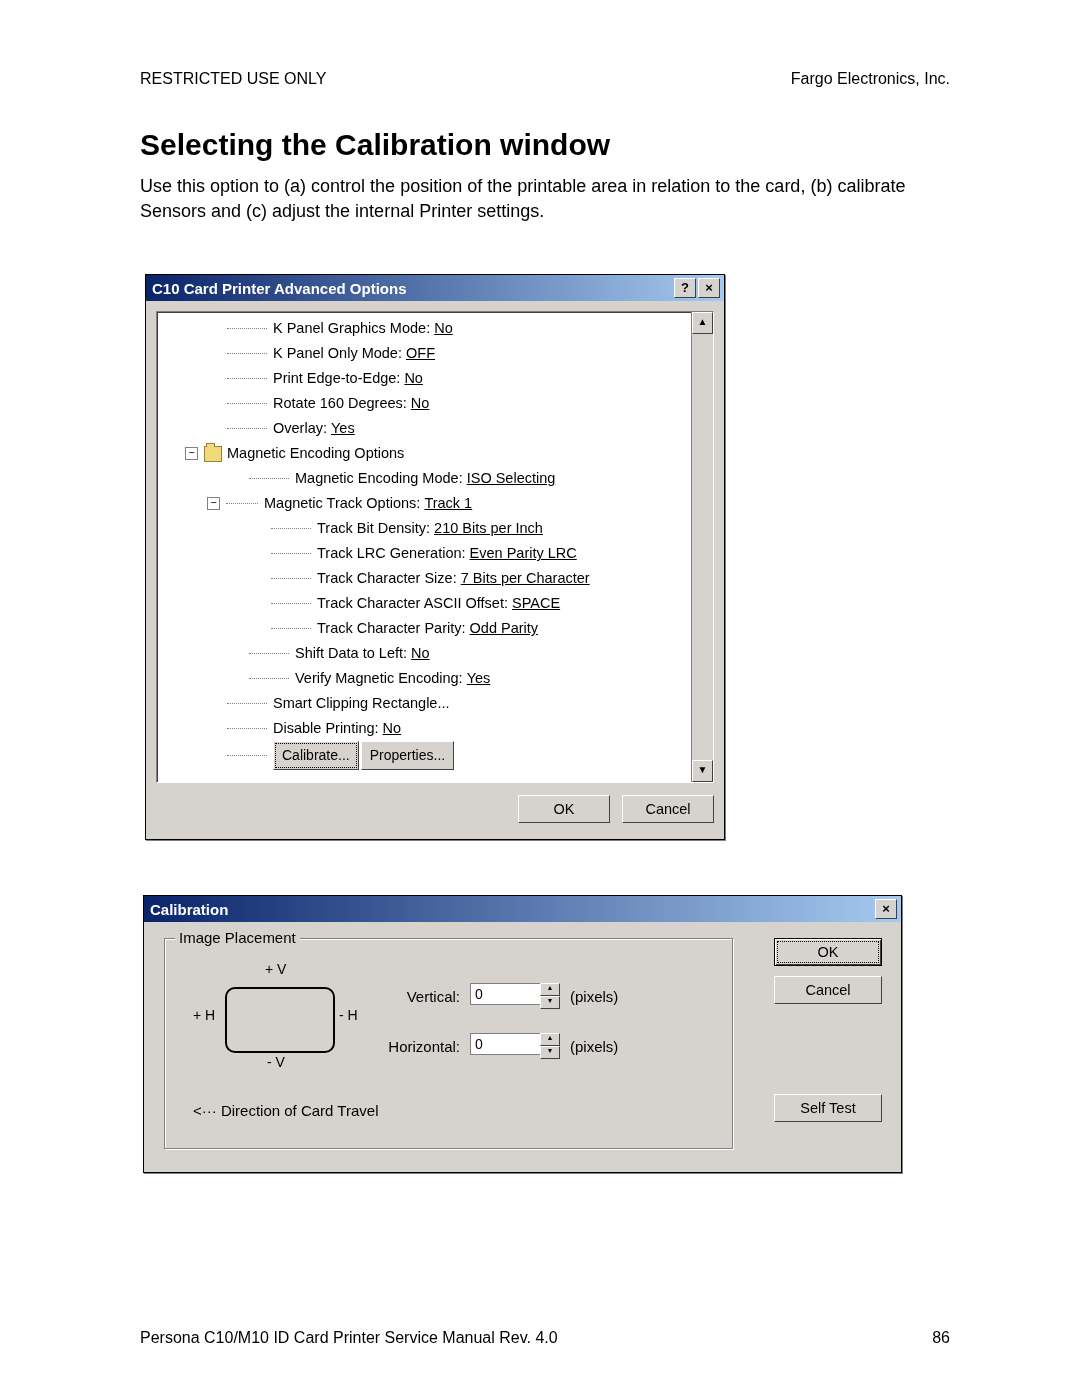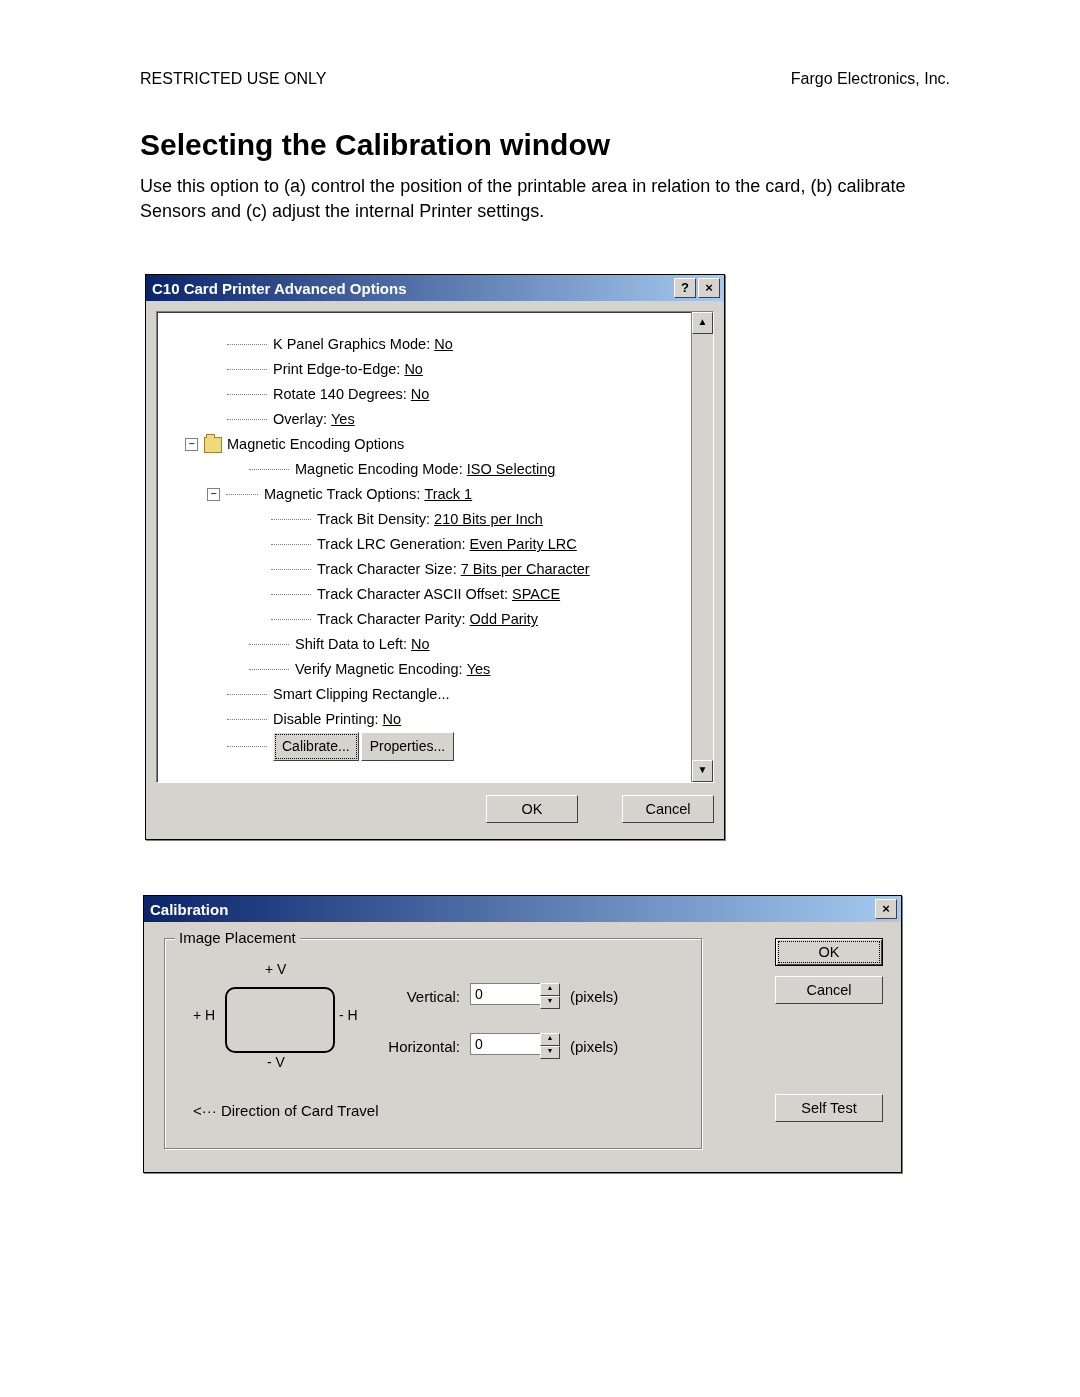--- a/index.html
+++ b/index.html
@@ -88,21 +88,21 @@
     border-bottom-color: #fff;
     box-shadow: inset 1px 1px 0 #404040;
     height: 470px;
     position: relative;
     overflow: hidden;
   }
   .tree {
     font-size: 14.5px;
     line-height: 25px;
     color: #000;
-    padding: 20px 0 4px 0;
+    padding: 4px 0 4px 0;
   }
   .tree .row {
     white-space: nowrap;
     display: flex;
     align-items: center;
   }
   .tree .ind1 { padding-left: 70px; }
   .tree .ind0m { padding-left: 28px; }
   .tree .ind2 { padding-left: 92px; }
   .tree .ind2m { padding-left: 50px; }
@@ -190,21 +190,20 @@
     width:92px;
     height:28px;
     background:#d6d3ce;
     border:1px solid #fff;
     border-right-color:#404040;
     border-bottom-color:#404040;
     font-size:14.5px;
     font-family: Tahoma, Arial, sans-serif;
     cursor: default;
     padding:0;
-    margin-left:32px;
   }
   
   .dlg2 {
     width: 757px;
     margin-left: 3px;
   }
   .dlg2-body {
     display:flex;
     padding: 16px 18px 22px 20px;
     gap: 40px;
@@ -321,22 +320,23 @@
       <span>C10 Card Printer Advanced Options</span>
       <span class="tbtns">
         <button class="winbtn">?</button>
         <button class="winbtn">×</button>
       </span>
     </div>
     <div class="dlg1-body">
       <div class="tree-wrap">
         <div class="tree">
           <div class="row ind1"><span class="dotsA"></span><span>K Panel Graphics Mode:</span>&nbsp;<span class="val">No</span></div>
+          <div class="row ind1"><span class="dotsA"></span><span>K Panel Only Mode:</span>&nbsp;<span class="val">OFF</span></div>
           <div class="row ind1"><span class="dotsA"></span><span>Print Edge-to-Edge:</span>&nbsp;<span class="val">No</span></div>
-          <div class="row ind1"><span class="dotsA"></span><span>Rotate 140 Degrees:</span>&nbsp;<span class="val">No</span></div>
+          <div class="row ind1"><span class="dotsA"></span><span>Rotate 160 Degrees:</span>&nbsp;<span class="val">No</span></div>
           <div class="row ind1"><span class="dotsA"></span><span>Overlay:</span>&nbsp;<span class="val">Yes</span></div>
           <div class="row ind0m">
               <span class="expander">−</span>
               <span class="folder-icon"></span>
               <span>Magnetic Encoding Options</span>
             </div>
           <div class="row ind2"><span class="dotsB"></span><span>Magnetic Encoding Mode:</span>&nbsp;<span class="val">ISO Selecting</span></div>
           <div class="row ind2m"><span class="expander">−</span><span style="width:32px;border-bottom:1px dotted #808080;display:inline-block;height:0;margin-right:6px;"></span><span>Magnetic Track Options:</span>&nbsp;<span class="val">Track 1</span></div>
           <div class="row ind3"><span class="dotsC"></span><span>Track Bit Density:</span>&nbsp;<span class="val">210 Bits per Inch</span></div>
           <div class="row ind3"><span class="dotsC"></span><span>Track LRC Generation:</span>&nbsp;<span class="val">Even Parity LRC</span></div>
@@ -414,13 +414,17 @@
       </div>
       <div class="dlg2-buttons">
         <button class="btn default">OK</button>
         <button class="btn">Cancel</button>
         <div style="height:70px;"></div>
         <button class="btn">Self Test</button>
       </div>
     </div>
   </div>
 
+  <div class="footer-row">
+    <span>Persona C10/M10 ID Card Printer Service Manual Rev. 4.0</span>
+    <span>86</span>
+  </div>
 </div>
 
 </body></html>

